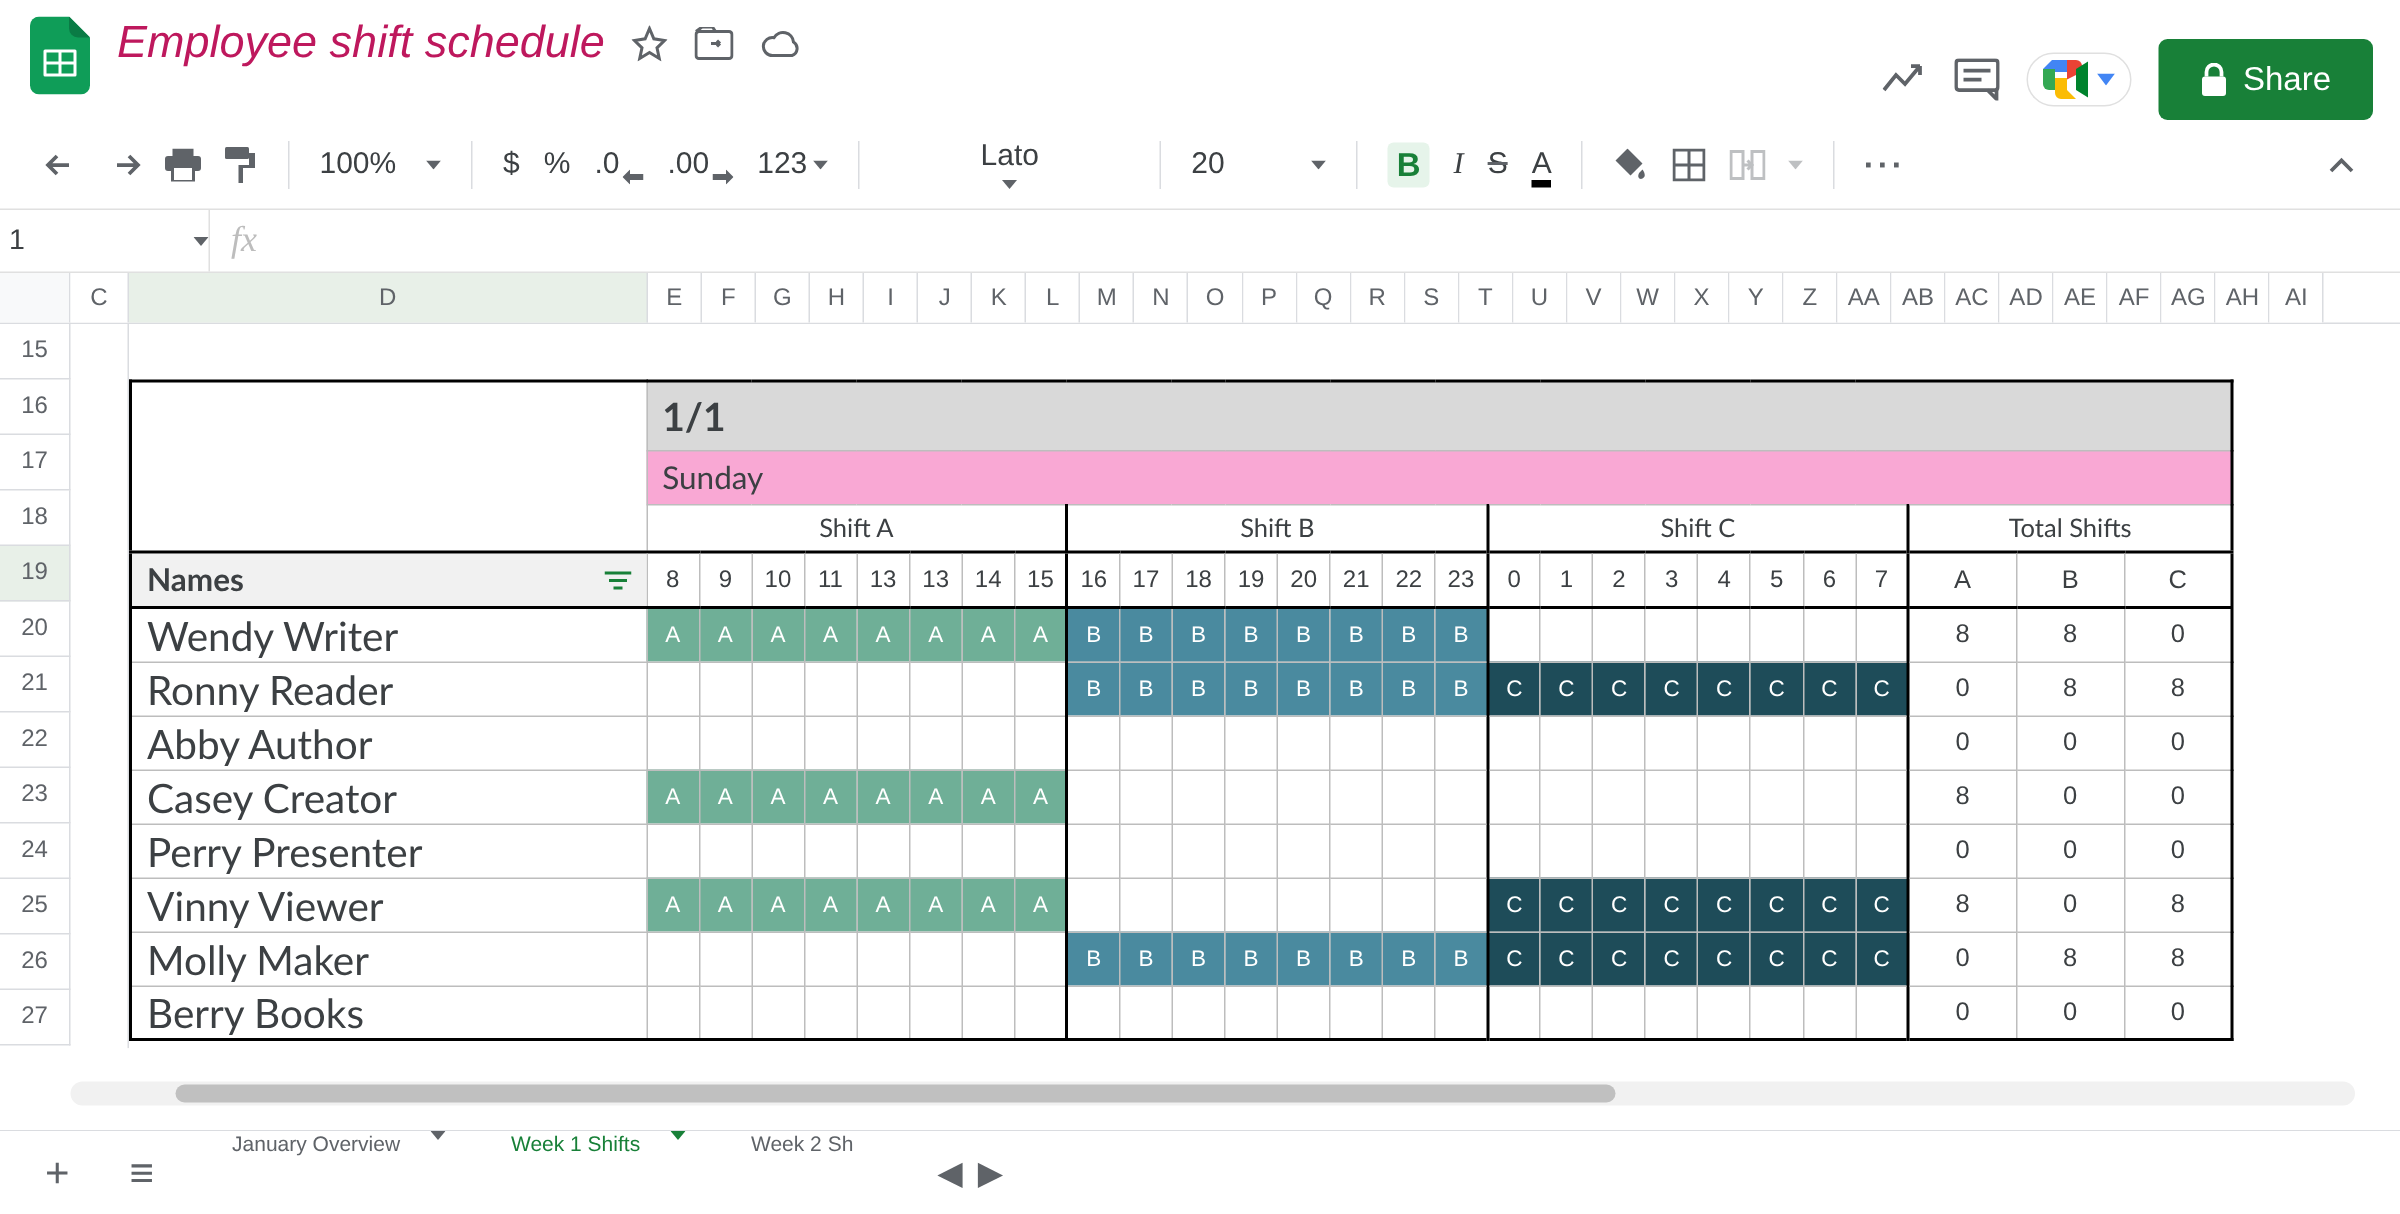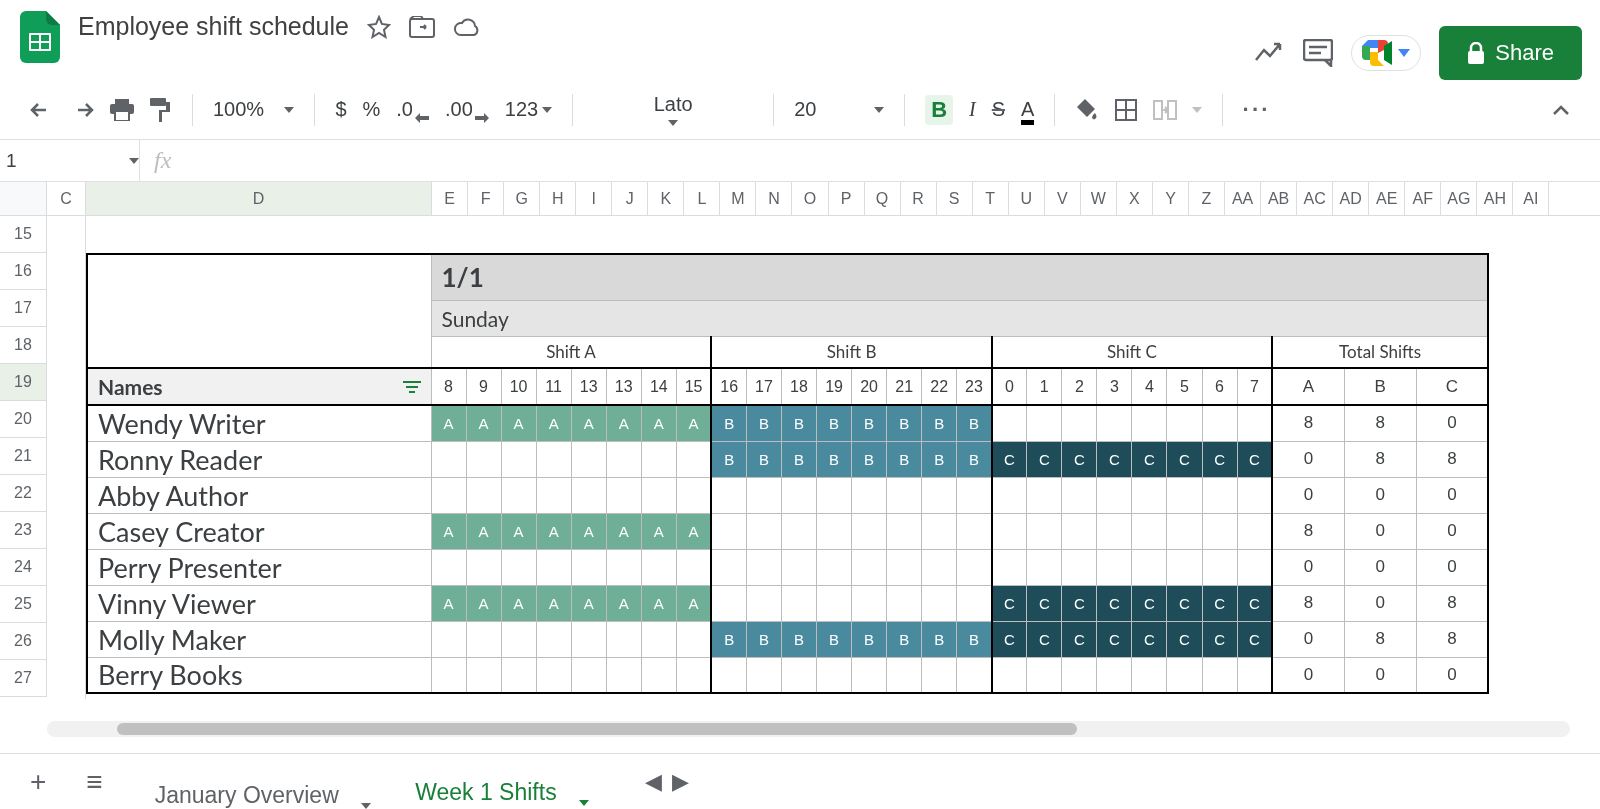--- a/index.html
+++ b/index.html
@@ -4,21 +4,21 @@
 <style>
   * { box-sizing: border-box; margin: 0; padding: 0; }
   body { font-family: "Google Sans", Arial, sans-serif; background: #fff; color: #3c4043; overflow: hidden; }
   
   
   .header { display: flex; align-items: flex-start; padding: 8px 18px 0 18px; }
   .logo { width: 44px; height: 58px; display:flex; align-items:center; justify-content:center; margin-right: 16px; }
   .logo svg { width: 40px; height: 52px; }
   .title-block { flex: 1; }
   .title-row { display: flex; align-items: center; gap: 18px; padding-top:4px; }
-  .doc-title { font-size: 25px; color: #404040; font-weight: 400; }
+  .doc-title { font-size: 30px; color: #be185d; font-weight: 400; font-style: italic; }
   .title-icon { color:#5f6368; display:flex; align-items:center; cursor:pointer; }
   .menubar { display: flex; gap: 28px; padding: 8px 0 12px 0; font-size: 21px; color:#3c4043; }
   .menubar span { cursor:pointer; }
   .last-edit { color:#5f6368; text-decoration: underline; cursor:pointer; }
   .header-right { display:flex; align-items:center; gap: 18px; padding-top:18px; }
   .hr-icon { color:#5f6368; cursor:pointer; }
   .meet-btn { display:flex; align-items:center; gap:6px; padding:4px 10px; border:1px solid #e0e0e0; border-radius:24px; cursor:pointer;}
   .share-btn { background:#188038; color:#fff; font-weight:500; font-size:22px; padding:14px 28px; border-radius:6px; display:flex; align-items:center; gap:10px; cursor:pointer; }
 
   
@@ -51,42 +51,42 @@
   .rowheads .rh { height:37px; border-bottom:1px solid #dadce0; border-right:1px solid #dadce0; display:flex; align-items:center; justify-content:center; font-size:16px; color:#5f6368; cursor:cell;}
   .rh.active { background:#e8f0e8;}
   .gridbody { flex:1; position:relative; overflow:hidden;}
   .colC { width:39px; height:100%; position:absolute; left:0; top:0; border-right:1px solid #dadce0;}
   
   
   .sheet { position:absolute; left:39px; top:37px; }
   .sheet-table { border:2px solid #000; border-collapse:collapse;}
   .sheet-table td, .sheet-table th { border:1px solid #bdbdbd; }
   .date-cell { background:#d9d9d9; height:46px; font-size:26px; font-weight:700; padding-left:10px; font-family:Lato,Arial,sans-serif;}
-  .day-cell { background:#e5e5e5; height:36px; font-size:21px; padding-left:10px; font-family:Lato,Arial,sans-serif;}
+  .day-cell { background:#f9a8d4; height:36px; font-size:21px; padding-left:10px; font-family:Lato,Arial,sans-serif;}
   .shift-head { background:#fff; height:32px; font-size:17px; text-align:center; font-family:Lato,Arial,sans-serif;}
   .names-head { width:344px; height:37px; font-size:21px; font-weight:700; padding-left:10px; background:#f1f1f1; border-top:2px solid #000 !important; border-bottom:2px solid #000 !important; position:relative; font-family:Lato,Arial,sans-serif;}
   .filter-icon { position:absolute; right:10px; top:50%; transform:translateY(-50%); color:#188038; }
   .hour-head { width:35.05px; height:37px; text-align:center; font-size:16px; background:#fff; border-top:2px solid #000 !important; border-bottom:2px solid #000 !important;}
   .tot-head { width:72px; text-align:center; font-size:17px; background:#fff; border-top:2px solid #000 !important; border-bottom:2px solid #000 !important;}
   .name-cell { height:36px; font-size:27px; padding-left:10px; font-family:Lato,Arial,sans-serif;}
   .shift-cell { width:35.05px; height:36px; text-align:center; font-size:15px; color:#fff;}
   .shift-A { background:#6faf97; }
   .shift-B { background:#4a8a9f; }
   .shift-C { background:#1e4c59; }
   .tot-cell { text-align:center; font-size:17px;}
   .section-border-r { border-right:2px solid #000 !important;margin-left:44px; }
 
   
   .hscroll { position:absolute; left:47px; right:30px; bottom:72px; height:16px; background:#f1f1f1; border-radius:8px;}
   .hscroll-thumb { position:absolute; left:70px; width:960px; height:12px; top:2px; background:#c0c0c0; border-radius:6px; cursor:grab;}
 
   
   .tabs-bar { position:fixed; bottom:0; left:0; right:0; height:56px; display:flex; align-items:center; border-top:1px solid #dadce0; background:#fff; padding-left:20px; gap:20px;}
   .tab-btn { font-size:28px; color:#5f6368; cursor:pointer; padding:0 10px;}
-  .sheet-tab { padding:0 22px; height:100%; display:flex; align-items:flex-end; font-size:23px; color:#5f6368; cursor:pointer; gap:8px;}
+  .sheet-tab { padding:0 22px; height:100%; display:flex; align-items:flex-start; font-size:14px; color:#5f6368; cursor:pointer; gap:8px;}
   .sheet-tab.active { color:#188038; font-weight:500; border-bottom:3px solid transparent;}
   .arrow-btns { display:flex; gap:10px; padding:0 14px; font-size:22px; color:#5f6368;}
   .arrow-btns span{cursor:pointer;}
   
   svg { display:block; }
 </style>
 </head>
 <body>
 
 <div class="header">
@@ -642,18 +642,21 @@
 <div class="tabs-bar">
   <span class="tab-btn">+</span>
   <span class="tab-btn">≡</span>
   <div id="tabs" style="display:flex; height:100%;">
       <div class="sheet-tab"><span>January Overview</span>&nbsp;<svg width="10" height="6" viewBox="0 0 10 6">
           <path fill="currentColor" d="M0 0l5 6 5-6z"></path>
         </svg></div>
       <div class="sheet-tab active"><span>Week 1 Shifts</span>&nbsp;<svg width="10" height="6" viewBox="0 0 10 6">
           <path fill="currentColor" d="M0 0l5 6 5-6z"></path>
         </svg></div>
+      <div class="sheet-tab">
+        <span>Week 2 Sh</span>
+      </div>
     </div>
   <div class="arrow-btns">
     <span>◀</span>
     <span>▶</span>
   </div>
 </div>
 
 </body></html>

